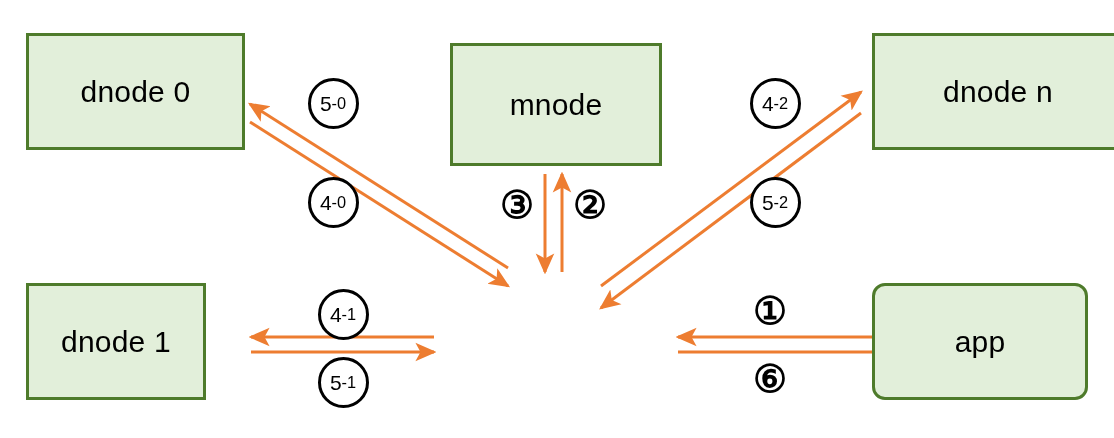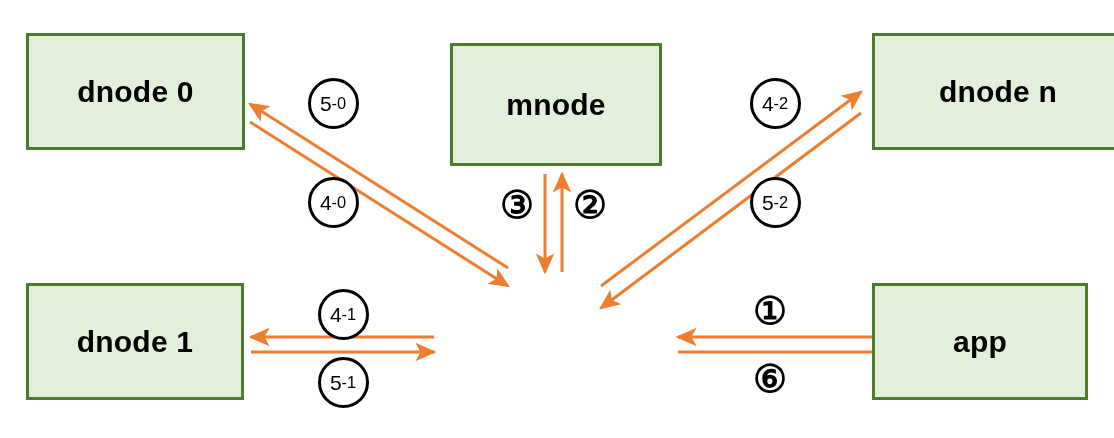--- a/index.html
+++ b/index.html
@@ -28,29 +28,29 @@
     position: absolute;
     box-sizing: border-box;
     background: #e2efda;
     border: 3px solid #4e7b2b;
     display: flex;
     align-items: center;
     justify-content: center;
     color: #000000;
     font-size: 30px;
     font-family: "Liberation Sans", sans-serif;
-    font-weight: 700;
+    font-weight: 400;
     letter-spacing: 0.2px;
   }
   .node-dnode0 { left: 26px;  top: 33px;  width: 219px; height: 117px; }
   .node-mnode  { left: 450px; top: 43px;  width: 212px; height: 123px; }
   .node-dnoden { left: 872px; top: 33px;  width: 252px; height: 117px; }
-  .node-dnode1 { left: 26px;  top: 283px; width: 218px; height: 117px; }
+  .node-dnode1 { left: 26px;  top: 283px; width: 180px; height: 117px; }
   .node-taosc  { left: 450px; top: 283px; width: 212px; height: 117px; }
-  .node-app    { left: 872px; top: 283px; width: 216px; height: 117px; }
+  .node-app    { left: 872px; top: 283px; width: 216px; height: 117px; border-radius: 13px; }
 
   .edge-label {
     position: absolute;
     display: flex;
     align-items: center;
     justify-content: center;
     color: #000000;
     background: #ffffff;
     font-family: "Liberation Sans", sans-serif;
     line-height: 1;

